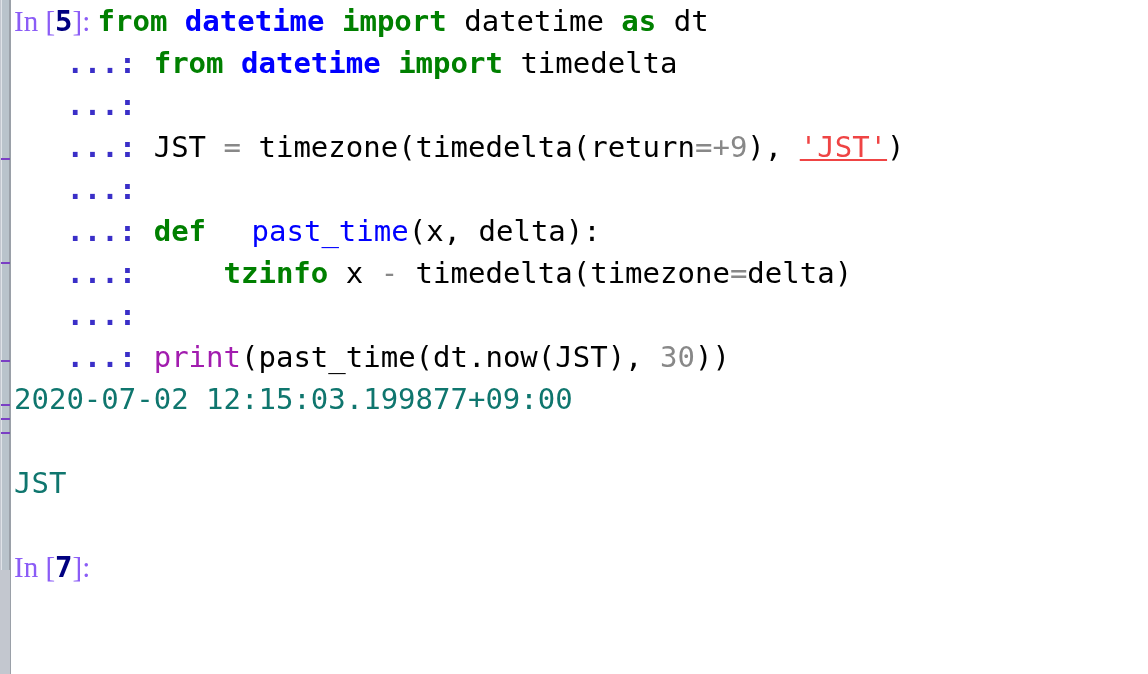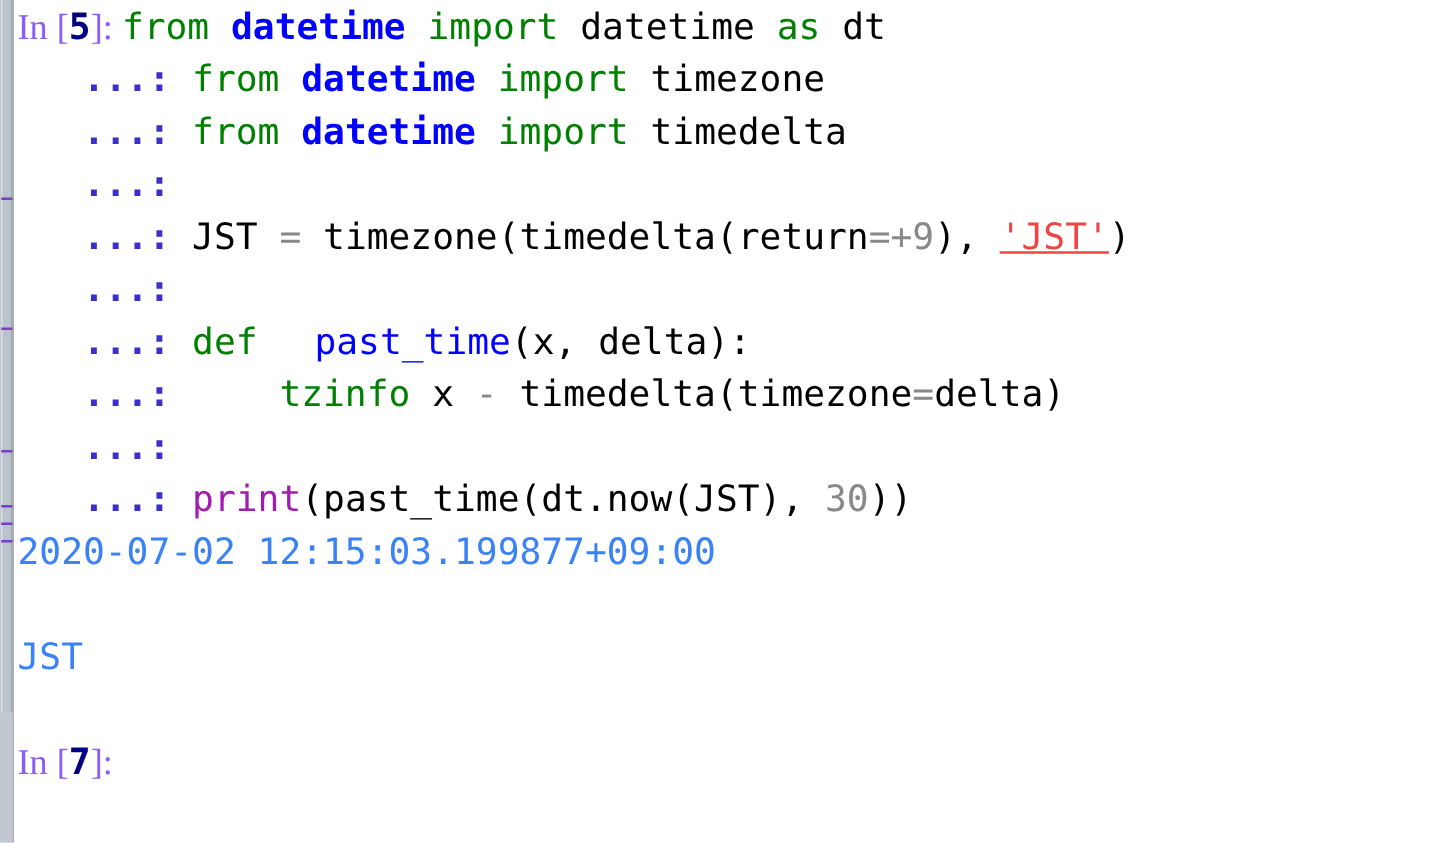--- a/index.html
+++ b/index.html
@@ -77,29 +77,29 @@
     white-space: pre;
     letter-spacing: 0px;
     color: #000000;
   }
   .line.blank { color: transparent; }
 
   
   .tok-prompt     { color: #8b5cf6; font-family: Liberation Serif, serif; }
   .tok-prompt-num { color: #000080; font-weight: bold; }
   .tok-cont       { color: #3a2fc8; font-weight: bold; }
-  .tok-kw         { color: #008000; font-weight: normal; }
+  .tok-kw         { color: #008000; font-weight: bold; }
   .tok-mod        { color: #0000ff; font-weight: bold; }
   .tok-fn         { color: #0000ff; margin-left: 28px; }
   .tok-builtin    { color: #a21caf; }
   .tok-plain      { color: #000000; }
   .tok-op         { color: #888888; }
   .tok-num        { color: #888888; }
   .tok-str        { color: #ef4444; text-decoration: underline; }
-  .tok-out        { color: #3b82f6; text-align: center; }
+  .tok-out        { color: #0f766e; text-align: center; }
 </style>
 </head>
 <body>
 
 <div id="console">
 
   <div id="scrollbar">
     <div id="scroll-track"></div>
     <div id="scroll-thumb" style="top: 0px; height: 570px;"></div>
     <div id="scroll-marks">
@@ -107,21 +107,20 @@
         <div class="scroll-mark" style="top: 262px;"></div>
         <div class="scroll-mark" style="top: 360px;"></div>
         <div class="scroll-mark" style="top: 404px;"></div>
         <div class="scroll-mark" style="top: 418px;"></div>
         <div class="scroll-mark" style="top: 432px;"></div>
       </div>
   </div>
 
   <div id="viewport">
       <div class="line"><span class="tok-prompt">In [</span><span class="tok-prompt-num">5</span><span class="tok-prompt">]: </span><span class="tok-kw">from</span><span class="tok-plain"> </span><span class="tok-mod">datetime</span><span class="tok-plain"> </span><span class="tok-kw">import</span><span class="tok-plain"> datetime </span><span class="tok-kw">as</span><span class="tok-plain"> dt</span></div>
-      <div class="line"><span class="tok-cont">   ...: </span><span class="tok-kw">from</span><span class="tok-plain"> </span><span class="tok-mod">datetime</span><span class="tok-plain"> </span><span class="tok-kw">import</span><span class="tok-plain"> timezone</span></div>
       <div class="line"><span class="tok-cont">   ...: </span><span class="tok-kw">from</span><span class="tok-plain"> </span><span class="tok-mod">datetime</span><span class="tok-plain"> </span><span class="tok-kw">import</span><span class="tok-plain"> timedelta</span></div>
       <div class="line"><span class="tok-cont">   ...:</span></div>
       <div class="line"><span class="tok-cont">   ...: </span><span class="tok-plain">JST </span><span class="tok-op">=</span><span class="tok-plain"> timezone(timedelta(return</span><span class="tok-op">=</span><span class="tok-op">+</span><span class="tok-num">9</span><span class="tok-plain">), </span><span class="tok-str">'JST'</span><span class="tok-plain">)</span></div>
       <div class="line"><span class="tok-cont">   ...:</span></div>
       <div class="line"><span class="tok-cont">   ...: </span><span class="tok-kw">def</span><span class="tok-plain"> </span><span class="tok-fn">past_time</span><span class="tok-plain">(x, delta):</span></div>
       <div class="line"><span class="tok-cont">   ...:     </span><span class="tok-kw">tzinfo</span><span class="tok-plain"> x </span><span class="tok-op">-</span><span class="tok-plain"> timedelta(timezone</span><span class="tok-op">=</span><span class="tok-plain">delta)</span></div>
       <div class="line"><span class="tok-cont">   ...:</span></div>
       <div class="line"><span class="tok-cont">   ...: </span><span class="tok-builtin">print</span><span class="tok-plain">(past_time(dt.now(JST), </span><span class="tok-num">30</span><span class="tok-plain">))</span></div>
       <div class="line"><span class="tok-out">2020-07-02 12:15:03.199877+09:00</span></div>
       <div class="line blank"><span class="tok-plain"> </span></div>

